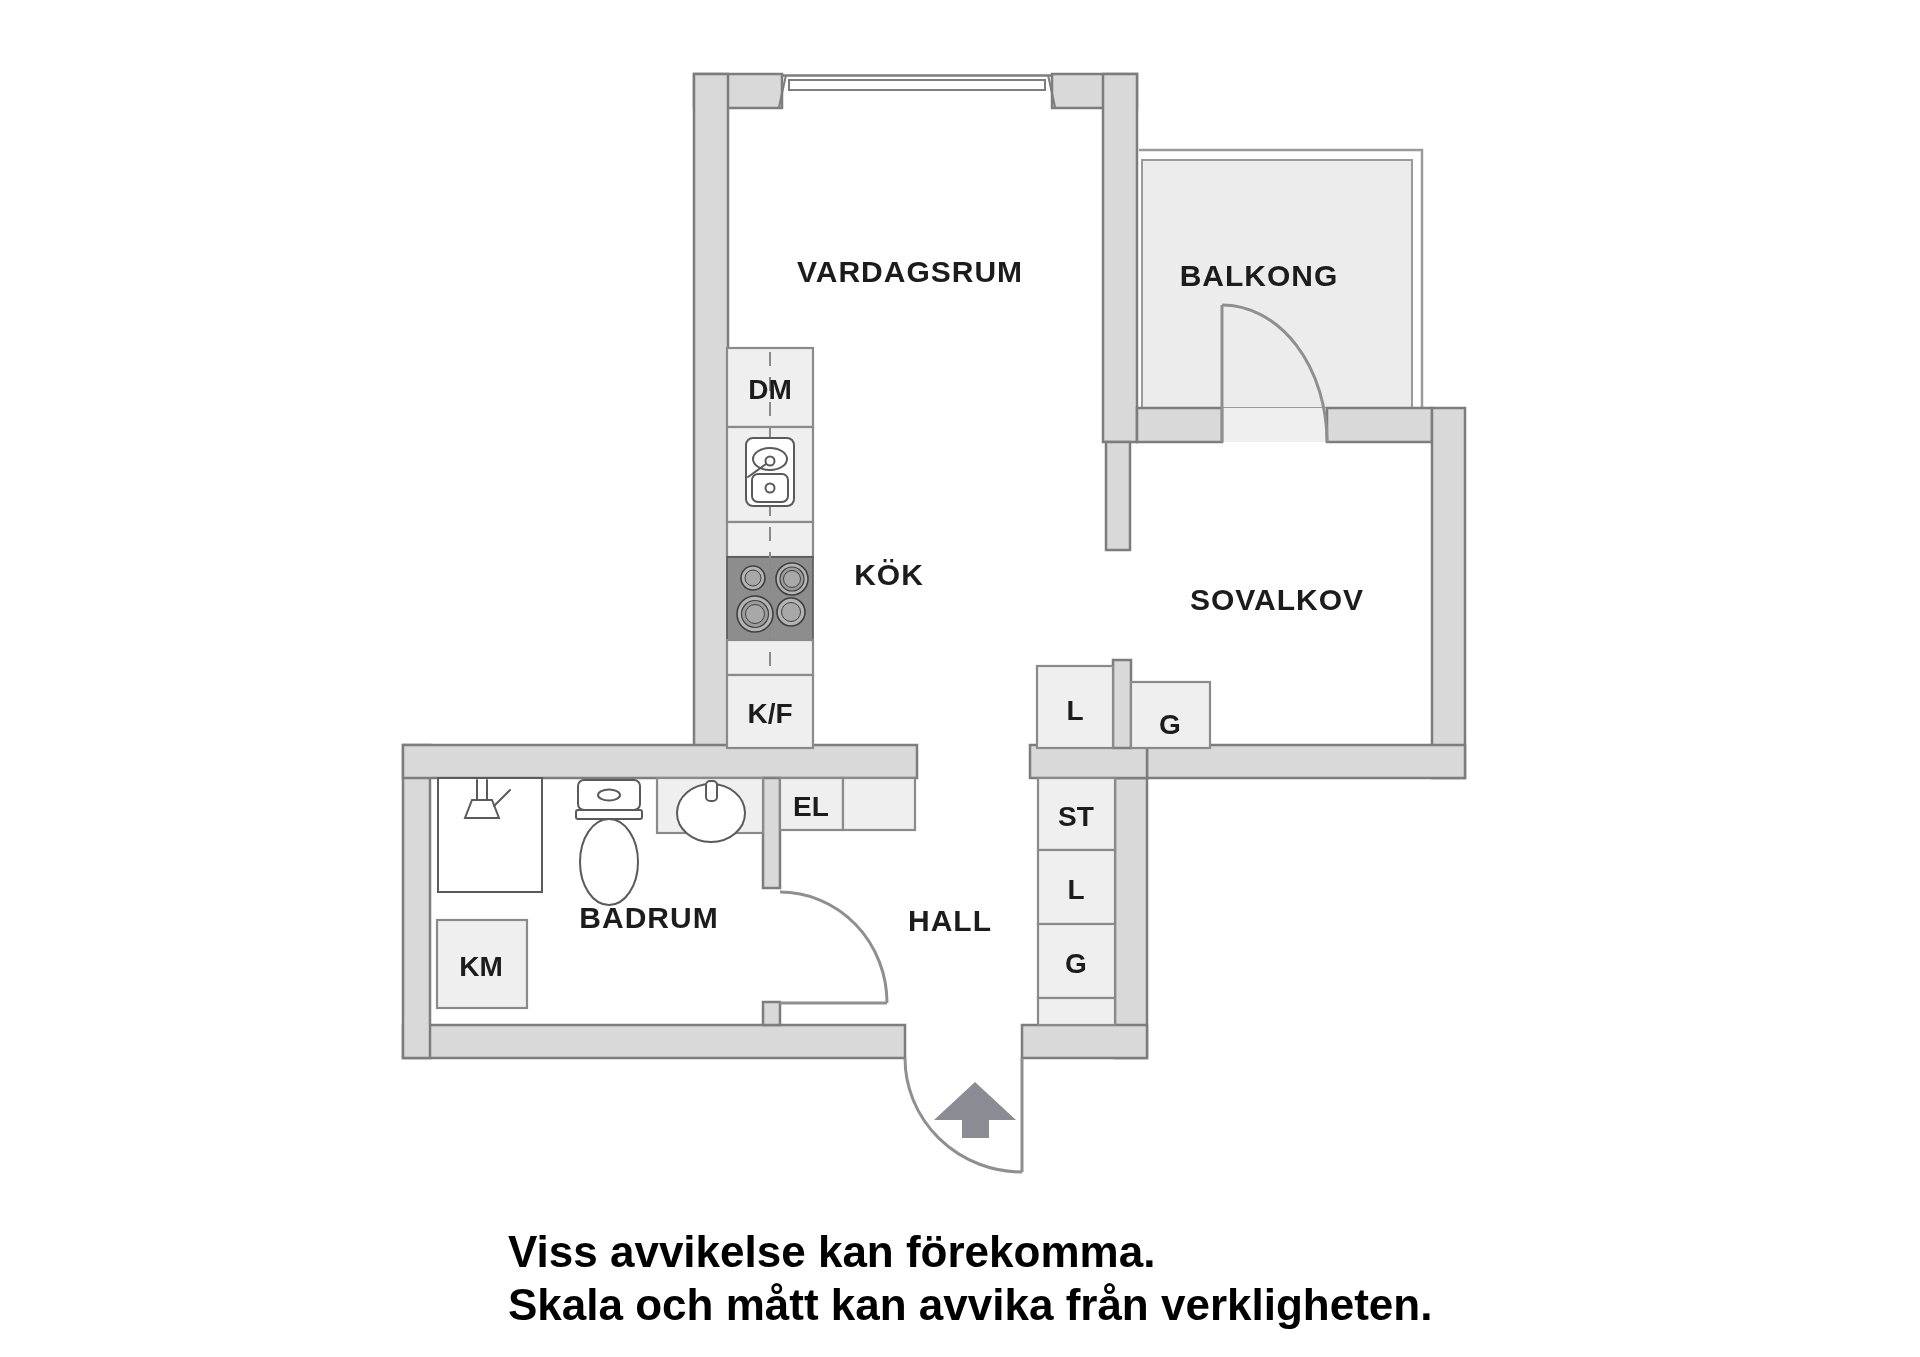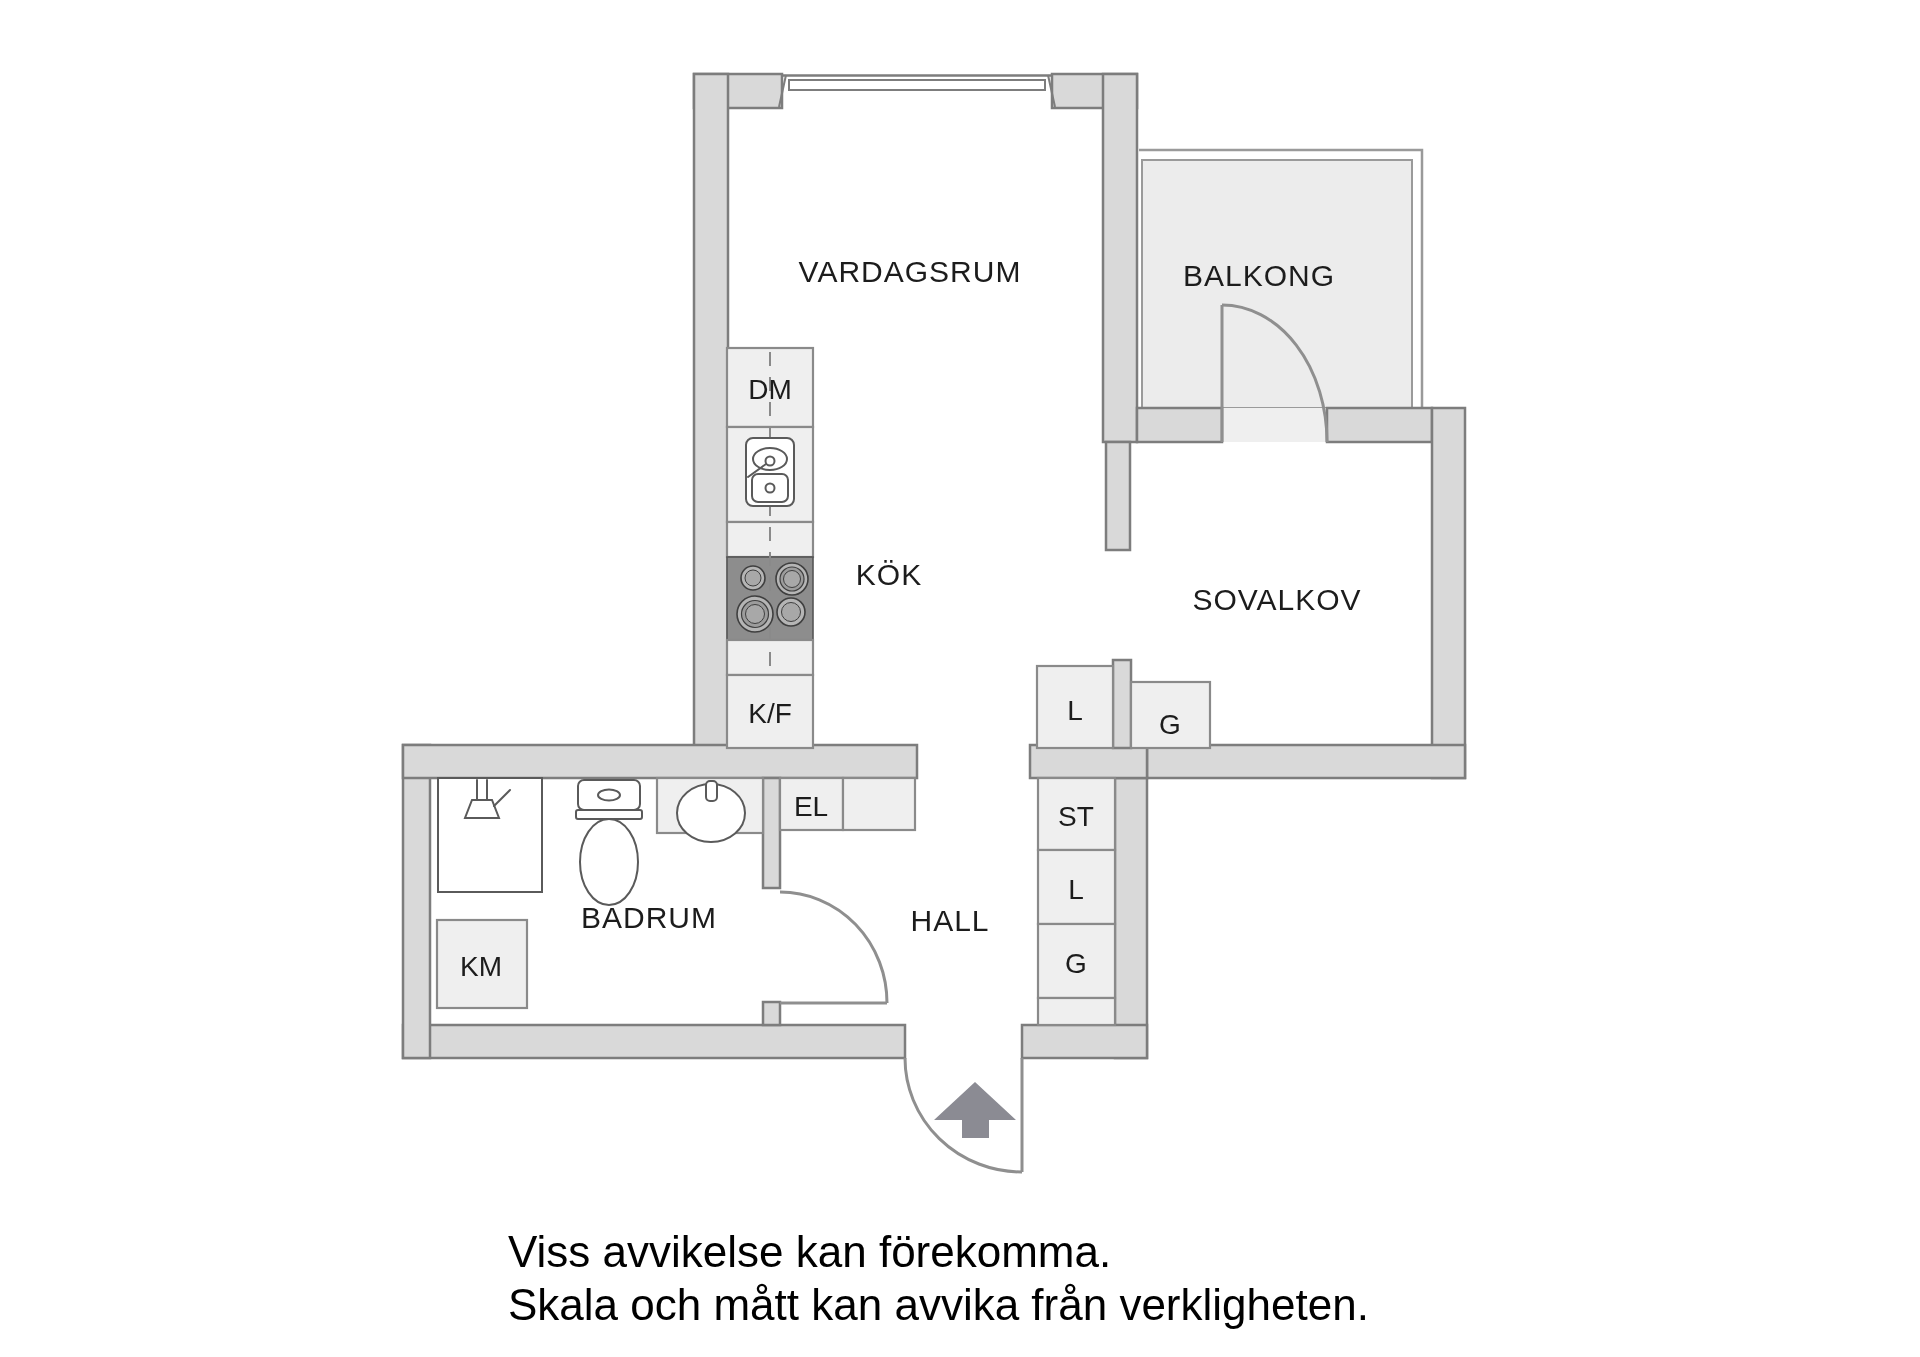--- a/index.html
+++ b/index.html
@@ -1,16 +1,16 @@
 <!DOCTYPE html>
 <html style="--wall-fill: #d9d9d9; --wall-stroke: #7d7d7d; --fixture-fill: #efefef; --fixture-stroke: #8a8a8a; --balcony-fill: #ececec; --balcony-stroke: #9a9a9a; --stove-fill: #8d8d8d; --arrow-fill: #8b8b93; --text: #1c1c1c;"><head>
 <meta charset="utf-8">
 <style>
   html,body{margin:0;padding:0;background:#ffffff;}
-  .page{width:1920px;height:1357px;position:relative;background:#fff;overflow:hidden;}
+  .page{width:1920px;height:1357px;position:relative;background:#fff;overflow:hidden;font-weight:bold;}
   svg{display:block;}
   .wall{fill:var(--wall-fill,#d9d9d9);stroke:var(--wall-stroke,#7d7d7d);stroke-width:2.5;}
   .box{fill:var(--fixture-fill,#efefef);stroke:var(--fixture-stroke,#8a8a8a);stroke-width:2.2;}
   .fx{fill:#ffffff;stroke:#5a5a5a;stroke-width:2;}
   .fxline{fill:none;stroke:#5a5a5a;stroke-width:2;stroke-linecap:round;}
   .rail{fill:none;stroke:var(--balcony-stroke,#9a9a9a);stroke-width:2.5;}
   .balcfloor{fill:var(--balcony-fill,#ececec);stroke:var(--balcony-stroke,#9a9a9a);stroke-width:2;}
   .door{fill:none;stroke:#8f8f8f;stroke-width:3;}
   .stove{fill:var(--stove-fill,#8d8d8d);stroke:#555;stroke-width:1.6;}
   .burner-o{fill:#b5b5b5;stroke:#3f3f3f;stroke-width:1.6;}

